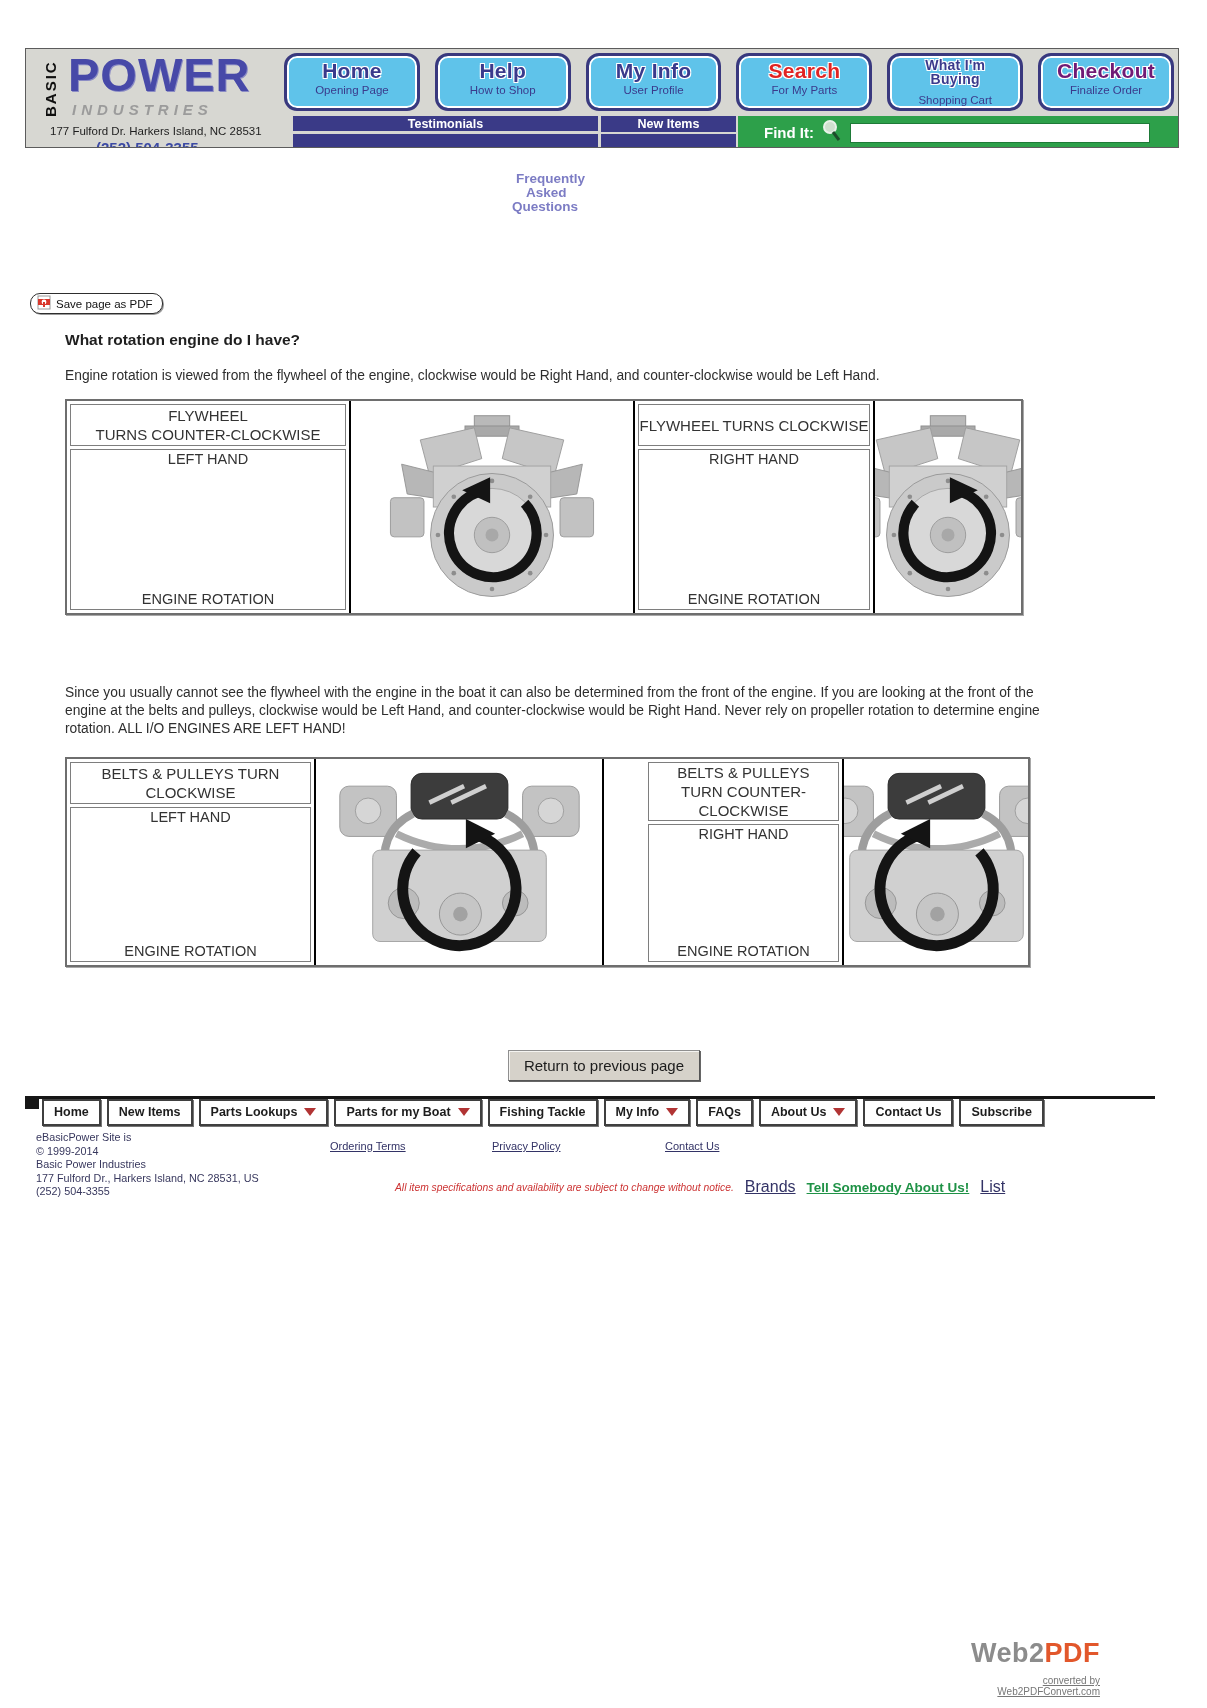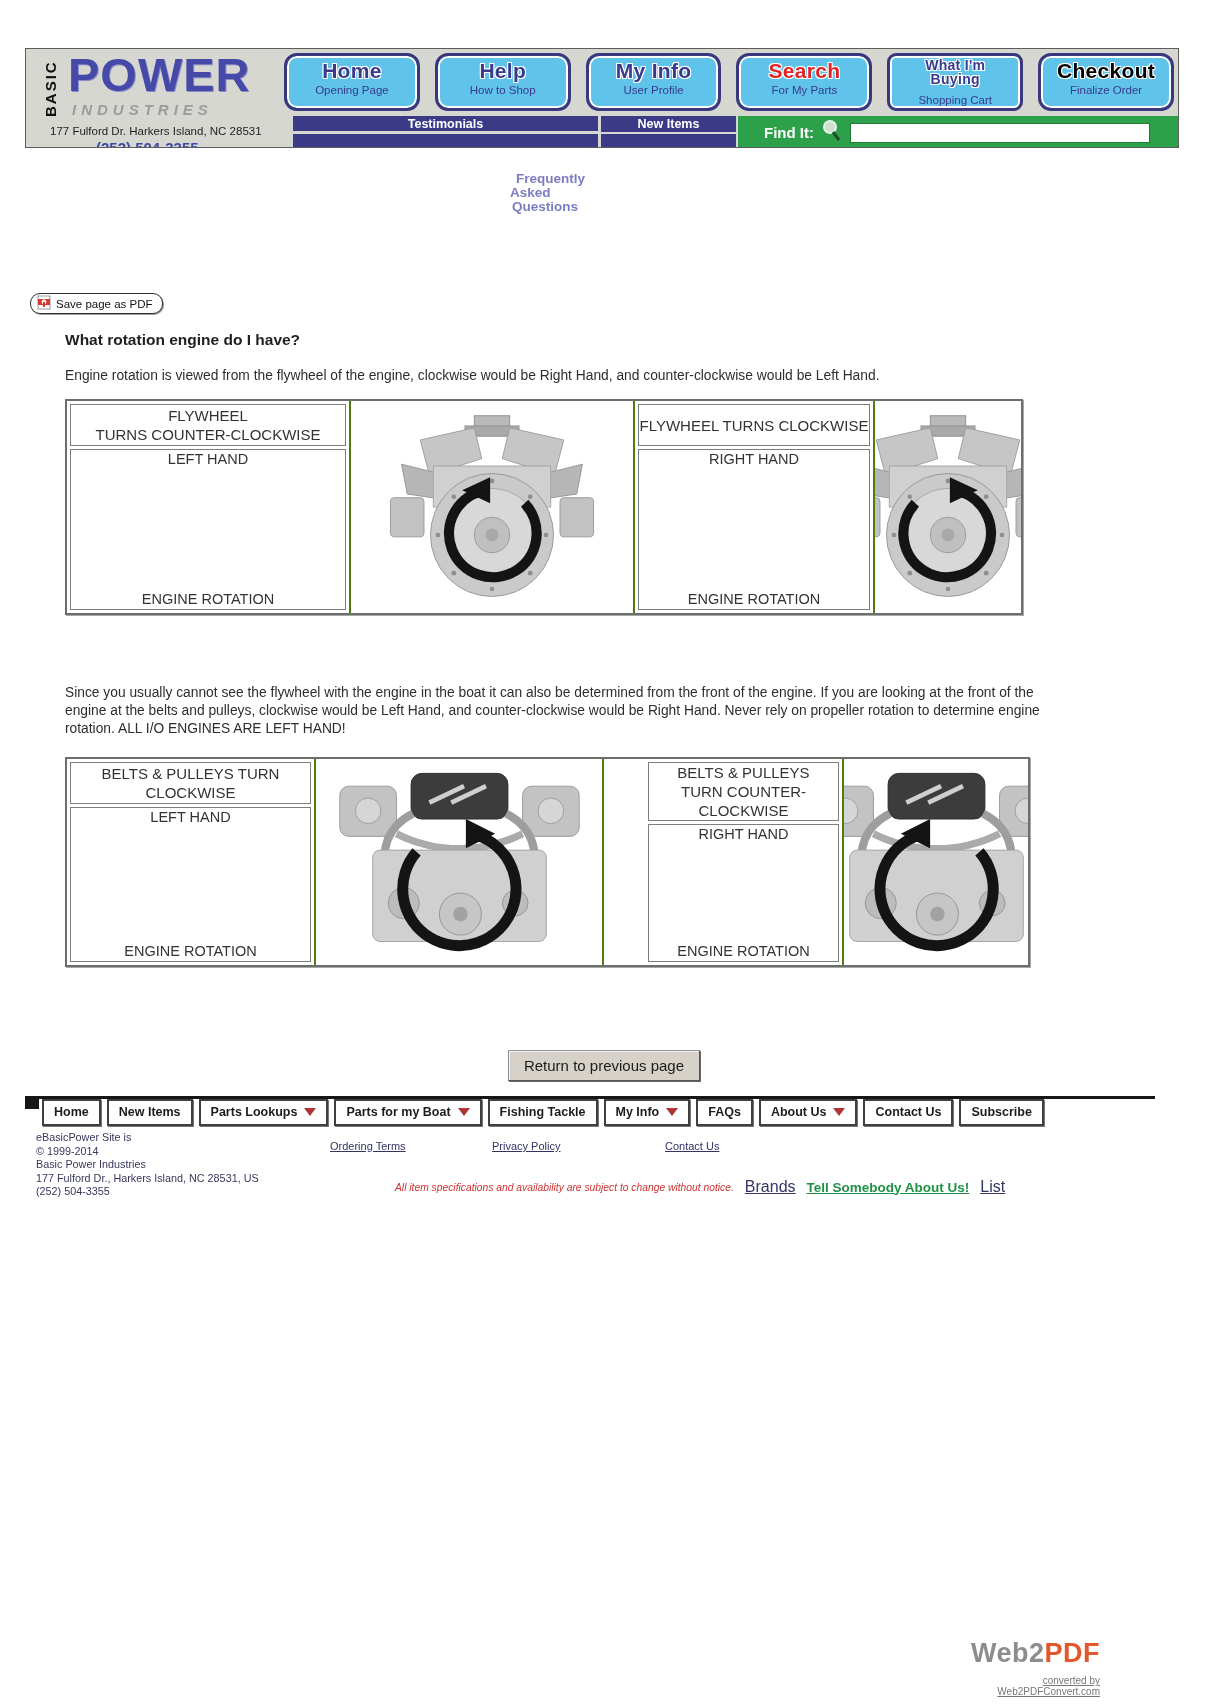--- a/index.html
+++ b/index.html
@@ -20,62 +20,62 @@
   .logo-address { position:absolute; left:24px; top:76px; font-size:11.5px; color:#1e1e1e; }
   .logo-phone { position:absolute; left:70px; top:90px; font-size:15px; font-weight:bold; color:#3c4aa4; }
 
   .nav-buttons { position:absolute; left:258px; top:4px; width:890px; display:flex; gap:15px; }
   .nav-btn { flex:1; height:58px; background:#5fc3ea; border:3px solid #39387e; border-radius:13px;
              box-shadow: inset 0 0 0 2px #ffffff; text-align:center; padding-top:4px; cursor:pointer; }
   .btn-title { font-size:21px; font-weight:800; color:#3a3a8c; line-height:1.0; letter-spacing:0.3px;
                text-shadow:-1px -1px 0 #fff, 1px -1px 0 #fff, -1px 1px 0 #fff, 1px 1px 0 #fff; }
   .btn-title.small { font-size:14px; font-weight:800; }
   .btn-title.red { color:#e02424; }
-  .btn-title.green { color:#000000; }
+  .btn-title.green { color:#701a75; }
   .btn-sub { font-size:11.5px; color:#3a3a8c; margin-top:3px; }
-  .nav-btn.tall { padding-top:2px;border-radius:9px; }
+  .nav-btn.tall { padding-top:2px; }
   .nav-btn.tall .btn-sub { margin-top:8px; }
 
   .bar { position:absolute; background:#3a3a87; color:#fff; font-size:12.5px; font-weight:bold;
          text-align:center; line-height:16px; }
   .bar-testimonials  { left:267px; top:67px; width:305px; height:15px; }
   .bar-testimonials2 { left:267px; top:85px; width:305px; height:15px; }
   .bar-newitems      { left:575px; top:67px; width:135px; height:16px; }
   .bar-newitems2     { left:575px; top:85px; width:135px; height:15px; }
   .green-box { position:absolute; left:712px; top:67px; width:442px; height:33px; background:#2da04a;
                display:flex; align-items:center; }
   .findit-label { color:#fff; font-weight:bold; font-size:15px; margin-left:26px; }
   .findit-icon { margin-left:6px; }
   .findit-input { width:300px; height:20px; margin-left:8px; background:#fff;
                   border:1px solid #1e7a38; font-size:12px; padding:0 4px; }
 
   
   .faq-badge { position:absolute; left:510px; top:172px; color:#7c7cc4; font-weight:bold;
                font-size:13.5px; line-height:14px; }
-  .faq-l1 { margin-left:6px; } .faq-l2 { margin-left:0; } .faq-l3 { margin-left:2px; }
+  .faq-l1 { margin-left:6px; } .faq-l2 { margin-left:16px; } .faq-l3 { margin-left:2px; }
   .page-title { position:absolute; left:0; top:236px; width:1105px; text-align:center;
                 font-size:35px; font-style:italic; color:#1b1b1b; letter-spacing:1px; }
 
   .save-pdf { position:absolute; left:30px; top:293px; height:21px; background:#fff;
               border:1px solid #2e2e2e; border-radius:10px; display:flex; align-items:center;
               gap:5px; padding:0 9px 0 6px; font-size:11.5px; color:#111; cursor:pointer;
               box-shadow:1px 1px 0 #9a9a9a; }
 
   .section-heading { position:absolute; left:65px; top:331px; font-size:15.5px; font-weight:bold; color:#1f1f1f; }
   .para { position:absolute; left:65px; font-size:13.8px; color:#2e2e2e; line-height:18px; }
   .para-intro { top:367px; width:965px; }
   .para-middle { top:684px; width:985px; }
 
   
   .rot-table { position:absolute; left:65px; border:2px solid #6e6e6e; box-shadow:1px 1px 0 #a8a8a8;
                display:flex; background:#fff; }
   .t1 { top:399px; width:958px; height:216px; }
   .t2 { top:757px; width:965px; height:210px; }
   .col { height:100%; }
-  .col + .col { border-left:2px solid #4d7c0f; }
+  .col + .col { border-left:2px solid #000000; }
   .text-col { padding:3px; display:flex; flex-direction:column; }
   .hdr-box { border:1px solid #7e7e7e; min-height:42px; display:flex; flex-direction:column;
              align-items:center; justify-content:center; text-align:center;
              font-size:15px; color:#333; line-height:19px; margin-bottom:3px; }
   .lbl-box { border:1px solid #7e7e7e; flex:1; display:flex; flex-direction:column;
              align-items:center; justify-content:space-between; text-align:center;
              font-size:14.5px; color:#333; line-height:19px; }
   .img-col { display:flex; align-items:center; justify-content:center; overflow:hidden; }
   .img-col svg { flex-shrink:0; }
   .t1 .c1 { width:282px; } .t1 .c2 { width:284px; } .t1 .c3 { width:240px; } .t1 .c4 { flex:1; }

